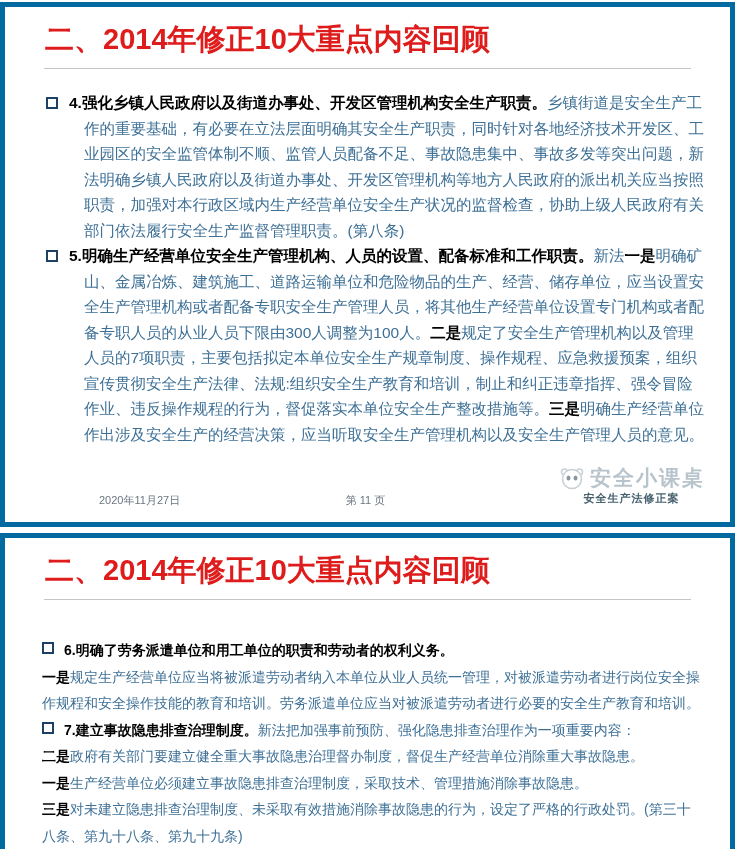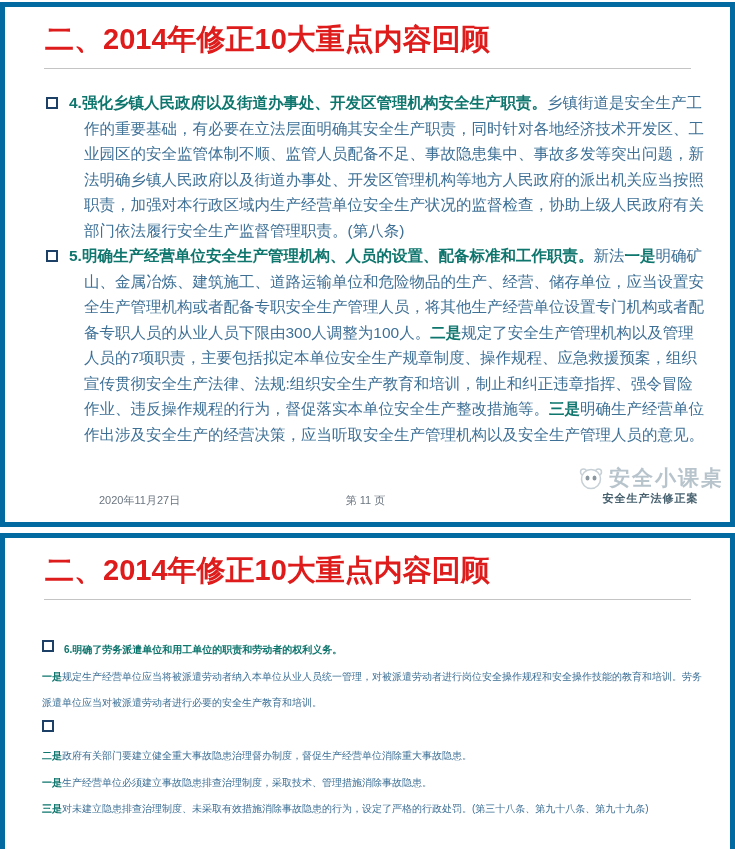--- a/index.html
+++ b/index.html
@@ -53,46 +53,46 @@
     height:8px;
     border:2px solid #1d4066;
     box-sizing:content-box;
   }
   .s1-item .sq {
     position:absolute;
     left:41px;
     top:7px;
     text-indent:0;
   }
-  span.b { font-weight:700; color:#0f766e; }
+  span.b { font-weight:700; color:#000000; }
 
   
   .body-s2 {
     margin-top:37px;
     padding:0 28px 0 37px;
-    font-size:10px;
+    font-size:14px;
     line-height:26.5px;
     color:#3e7096;
   }
   .s2-row .sq { margin-right:10px; vertical-align:1px; }
 
   
   .footer {
     position:absolute;
     left:0; right:4px; bottom:14px;
     font-size:11px;
     color:#6b7680;
   }
   .f-date { position:absolute; left:94px; bottom:0; }
   .f-page { display:block; text-align:center; }
 
   
   .watermark {
     position:absolute;
-    right:6px;
+    right:25px;
     bottom:16px;
     text-align:right;
   }
   .wm-row {
     display:flex;
     align-items:center;
     justify-content:flex-end;
     gap:4px;
     font-size:21px;
     font-weight:700;
@@ -154,21 +154,21 @@
     <div class="title-rule"></div>
 
     <div class="body-s2">
       <div class="s2-row">
         <span class="sq"></span><span><span class="b">6.明确了劳务派遣单位和用工单位的职责和劳动者的权利义务。</span></span>
       </div>
       <div class="s2-row">
         <span><span class="b">一是</span><span>规定生产经营单位应当将被派遣劳动者纳入本单位从业人员统一管理，对被派遣劳动者进行岗位安全操作规程和安全操作技能的教育和培训。劳务派遣单位应当对被派遣劳动者进行必要的安全生产教育和培训。</span></span>
       </div>
       <div class="s2-row">
-        <span class="sq"></span>
+        <span class="sq"></span><span><span class="b">7.建立事故隐患排查治理制度。</span><span>新法把加强事前预防、强化隐患排查治理作为一项重要内容：</span></span>
       </div>
       <div class="s2-row">
         <span><span class="b">二是</span><span>政府有关部门要建立健全重大事故隐患治理督办制度，督促生产经营单位消除重大事故隐患。</span></span>
       </div>
       <div class="s2-row">
         <span><span class="b">一是</span><span>生产经营单位必须建立事故隐患排查治理制度，采取技术、管理措施消除事故隐患。</span></span>
       </div>
       <div class="s2-row">
         <span><span class="b">三是</span><span>对未建立隐患排查治理制度、未采取有效措施消除事故隐患的行为，设定了严格的行政处罚。(第三十八条、第九十八条、第九十九条)</span></span>
       </div>

